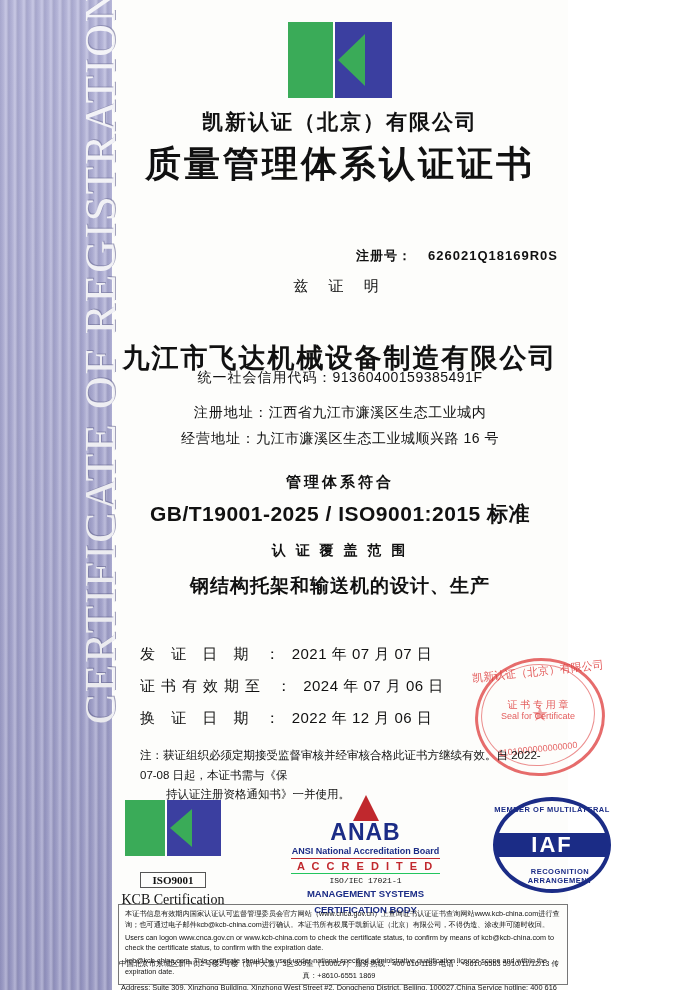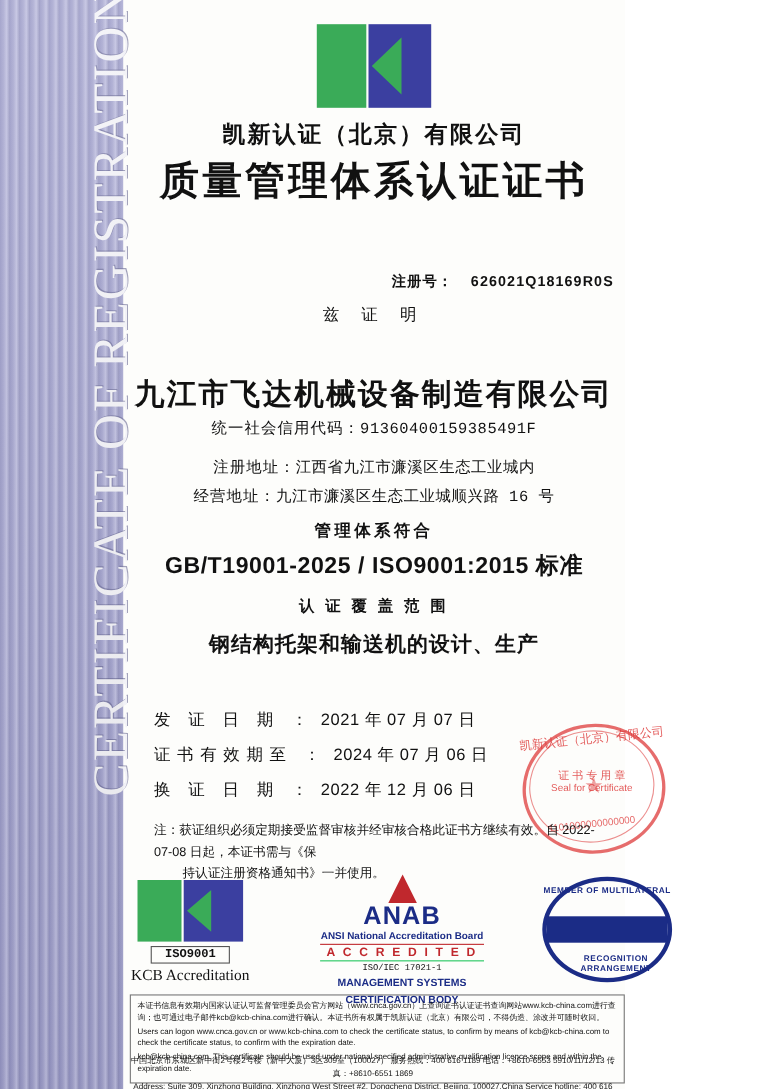--- a/index.html
+++ b/index.html
@@ -86,22 +86,22 @@
     font-family:"Liberation Sans", sans-serif;
     font-size:15px;letter-spacing:8px;color:#111;
   }
   .org-name{
     position:absolute;left:0;right:0;top:320px;text-align:center;
     font-family:"Liberation Sans", sans-serif;
     font-weight:bold;font-size:27px;letter-spacing:2px;color:#111;margin-top:20px;
   }
   .line-row{
     position:absolute;left:0;right:0;text-align:center;
-    font-family:Liberation Mono, monospace;
-    font-size:14px;color:#111;margin-top:12px;
+    font-family:Liberation Sans, sans-serif;
+    font-size:14px;color:#111;
   }
   .r-credit{top:369px;}
   .r-regaddr{top:404px;}
   .r-opaddr{top:430px;}
   .lbl{letter-spacing:1px;}
   .val{letter-spacing:.5px;}
   .sys-conform{
     position:absolute;left:0;right:0;top:473px;text-align:center;
     font-family:"Liberation Sans", sans-serif;
     font-weight:bold;font-size:15px;letter-spacing:3px;color:#111;
@@ -178,22 +178,22 @@
     position:absolute;left:10px;top:5px;width:150px;text-align:center;
   }
   .kcb-mark .km{
     position:relative;width:96px;height:56px;margin:0 auto;
   }
   .kcb-mark .km .a{position:absolute;left:0;top:0;width:40px;height:56px;background:#3aab58;}
   .kcb-mark .km .b{position:absolute;left:42px;top:0;width:54px;height:56px;background:#3b3fa0;}
   .kcb-mark .km .c{position:absolute;left:45px;top:9px;width:0;height:0;
     border-top:19px solid transparent;border-bottom:19px solid transparent;border-right:22px solid #3aab58;}
   .kcb-mark .iso{
-    margin-top:4px;border:1px solid #555;display:inline-block;padding:1px 12px;
-    font-family:Liberation Mono, monospace;font-size:11px;font-weight:bold;color:#111;
+    margin-top:16px;border:1px solid #555;display:inline-block;padding:1px 12px;
+    font-family:Liberation Serif, serif;font-size:11px;font-weight:bold;color:#111;
   }
   .kcb-mark .cap{
     margin-top:4px;font-family:"Liberation Serif", serif;font-size:14px;color:#111;
   }
   .anab{
     position:absolute;left:190px;top:0;width:175px;text-align:center;
   }
   .anab .flame{
     width:0;height:0;margin:0 auto;
     border-left:13px solid transparent;border-right:13px solid transparent;
@@ -328,37 +328,38 @@
 
   <div class="logos">
 
     <div class="kcb-mark">
       <div class="km">
         <div class="a"></div>
           <div class="b"></div>
           <div class="c"></div>
       </div>
       <div class="iso">ISO9001</div>
-      <div class="cap">KCB Accreditation</div>
+      <div class="cap">KCB Certification</div>
     </div>
 
     <div class="anab">
       <div class="flame"></div>
       <div class="nm">ANAB</div>
       <div class="sub">ANSI National Accreditation Board</div>
       <div class="acc">A C C R E D I T E D</div>
       <div class="iso17">ISO/IEC 17021-1</div>
       <div class="ms">MANAGEMENT SYSTEMS</div>
       <div class="ms">CERTIFICATION BODY</div>
     </div>
 
     <div class="iaf">
       <div class="circle"></div>
       <div class="top">MEMBER OF MULTILATERAL</div>
       <div class="bar"></div>
+      <div class="txt">IAF</div>
       <div class="bot">RECOGNITION ARRANGEMENT</div>
     </div>
 
   </div>
 
   <div class="fineprint">
     <p>本证书信息有效期内国家认证认可监督管理委员会官方网站（www.cnca.gov.cn）上查询证书认证证书查询网站www.kcb-china.com进行查询；也可通过电子邮件kcb@kcb-china.com进行确认。本证书所有权属于凯新认证（北京）有限公司，不得伪造、涂改并可随时收回。</p>
     <p>Users can logon www.cnca.gov.cn or www.kcb-china.com to check the certificate status, to confirm by means of kcb@kcb-china.com to check the certificate status, to confirm with the expiration date.</p>
     <p>kcb@kcb-china.com. This certificate should be used under national specified administrative qualification licence scope and within the expiration date.</p>
   </div>

